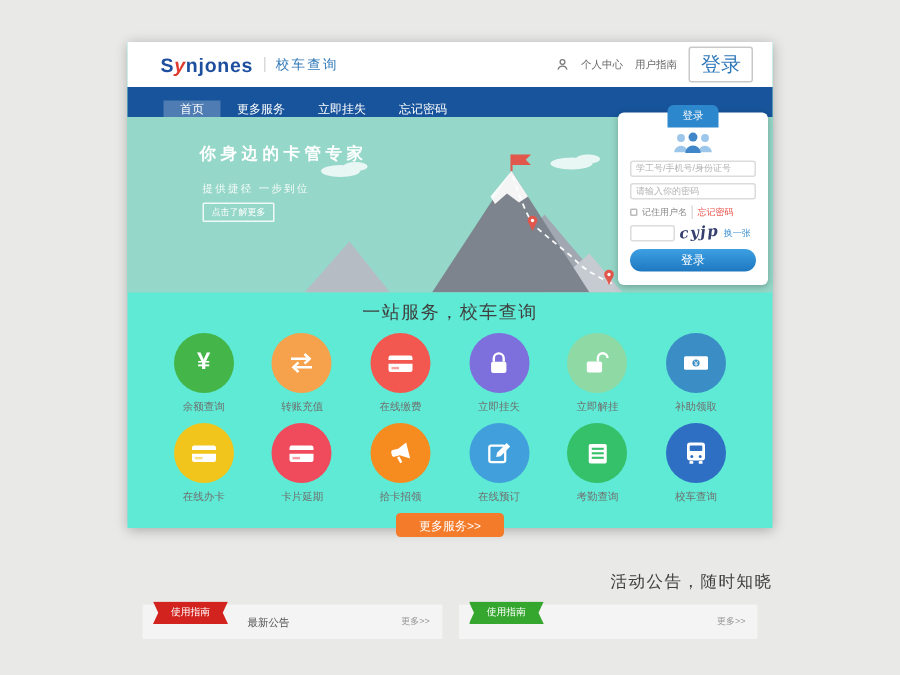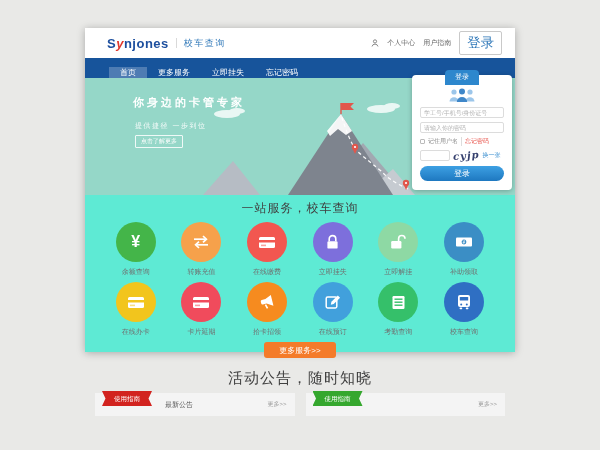--- a/index.html
+++ b/index.html
@@ -55,21 +55,21 @@
   .svc-grid { display:flex; flex-wrap:wrap; padding:7px 18px 0; }
   .svc { width:16.66%; display:flex; flex-direction:column; align-items:center; margin-bottom:6px; cursor:pointer; }
   .svc-circle { width:40px; height:40px; border-radius:50%; background:var(--c);
                 display:flex; align-items:center; justify-content:center; }
   .svc-label { font-size:7px; color:#707070; margin-top:5px; line-height:9px; }
   .yuan { color:#fff; font-size:16px; font-weight:bold; line-height:1; }
   .more-btn { display:block; margin:0 auto; width:72px; height:16px; background:#f47b2a; color:#fff;
               font-size:8px; border:none; border-radius:3px; }
 
   
-  .ann-title { text-align:center; font-size:15px; color:#404040; letter-spacing:1px; margin-top:13px; line-height:14px; }
+  .ann-title { text-align:right; font-size:11px; color:#404040; letter-spacing:1px; margin-top:23px; line-height:14px; }
   .ann-panels { display:flex; gap:11px; padding:0 10px; margin-top:8px; }
   .panel { flex:1; height:23px; background:#f4f4f4; position:relative; display:flex; align-items:center; }
   .ribbon { position:absolute; left:7px; top:-2px; height:15px; line-height:15px; font-size:6.5px; color:#fff;
             padding:0 12px; clip-path:polygon(0 0,100% 0,93% 50%,100% 100%,0 100%,7% 50%); border:none; }
   .ribbon.red { background:#d2231f; }
   .ribbon.green { background:#35a72e; }
   .panel-tab { margin-left:70px; font-size:7px; color:#555; }
   .more-link { margin-left:auto; margin-right:8px; font-size:6px; color:#999; }
 </style>
 </head>

